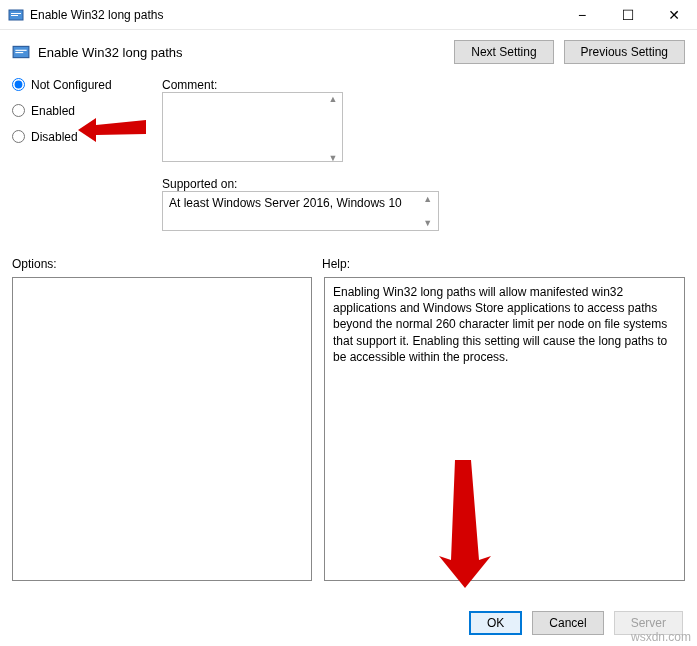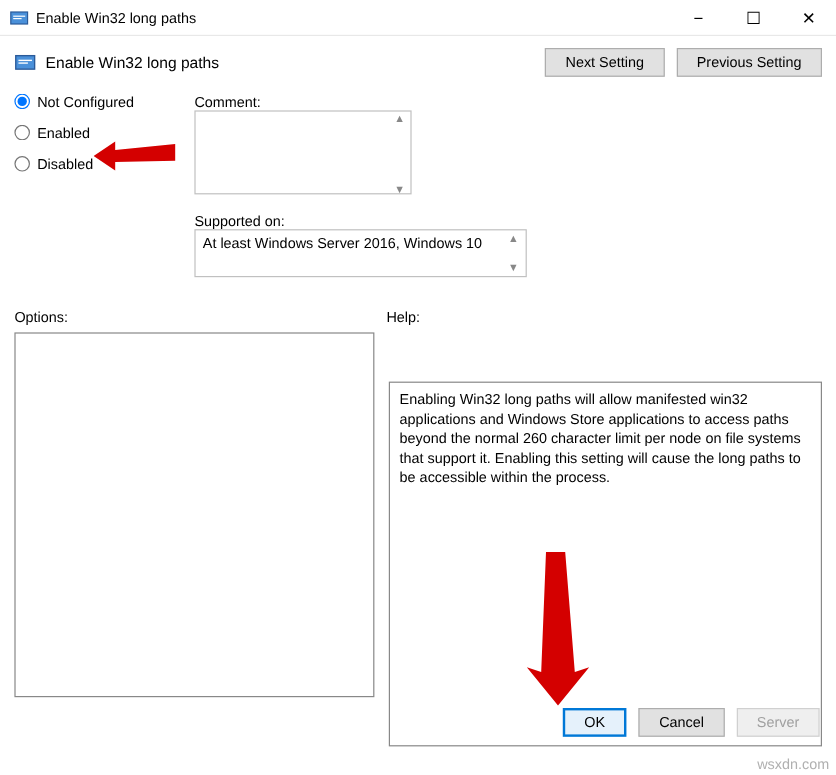--- a/index.html
+++ b/index.html
@@ -124,24 +124,24 @@
     }
     .options-box, .help-box {
       border: 1px solid #888;
       background: #fff;
       height: 304px;
       padding: 6px 8px;
       overflow: auto;
       line-height: 1.35;
     }
     .options-box { width: 300px; }
-    .help-box { flex: 1; margin-top: 41px; }
+    .help-box { flex: 1; }
     .footer {
       position: absolute;
-      right: 14px; bottom: 32px;
+      right: 14px; bottom: 11px;
       display: flex; gap: 10px;
     }
     .watermark {
       position: absolute;
       right: 6px; bottom: 2px;
       font-size: 12px; color: #b0b0b0;
     }
     
     .arrow {
       position: absolute;

